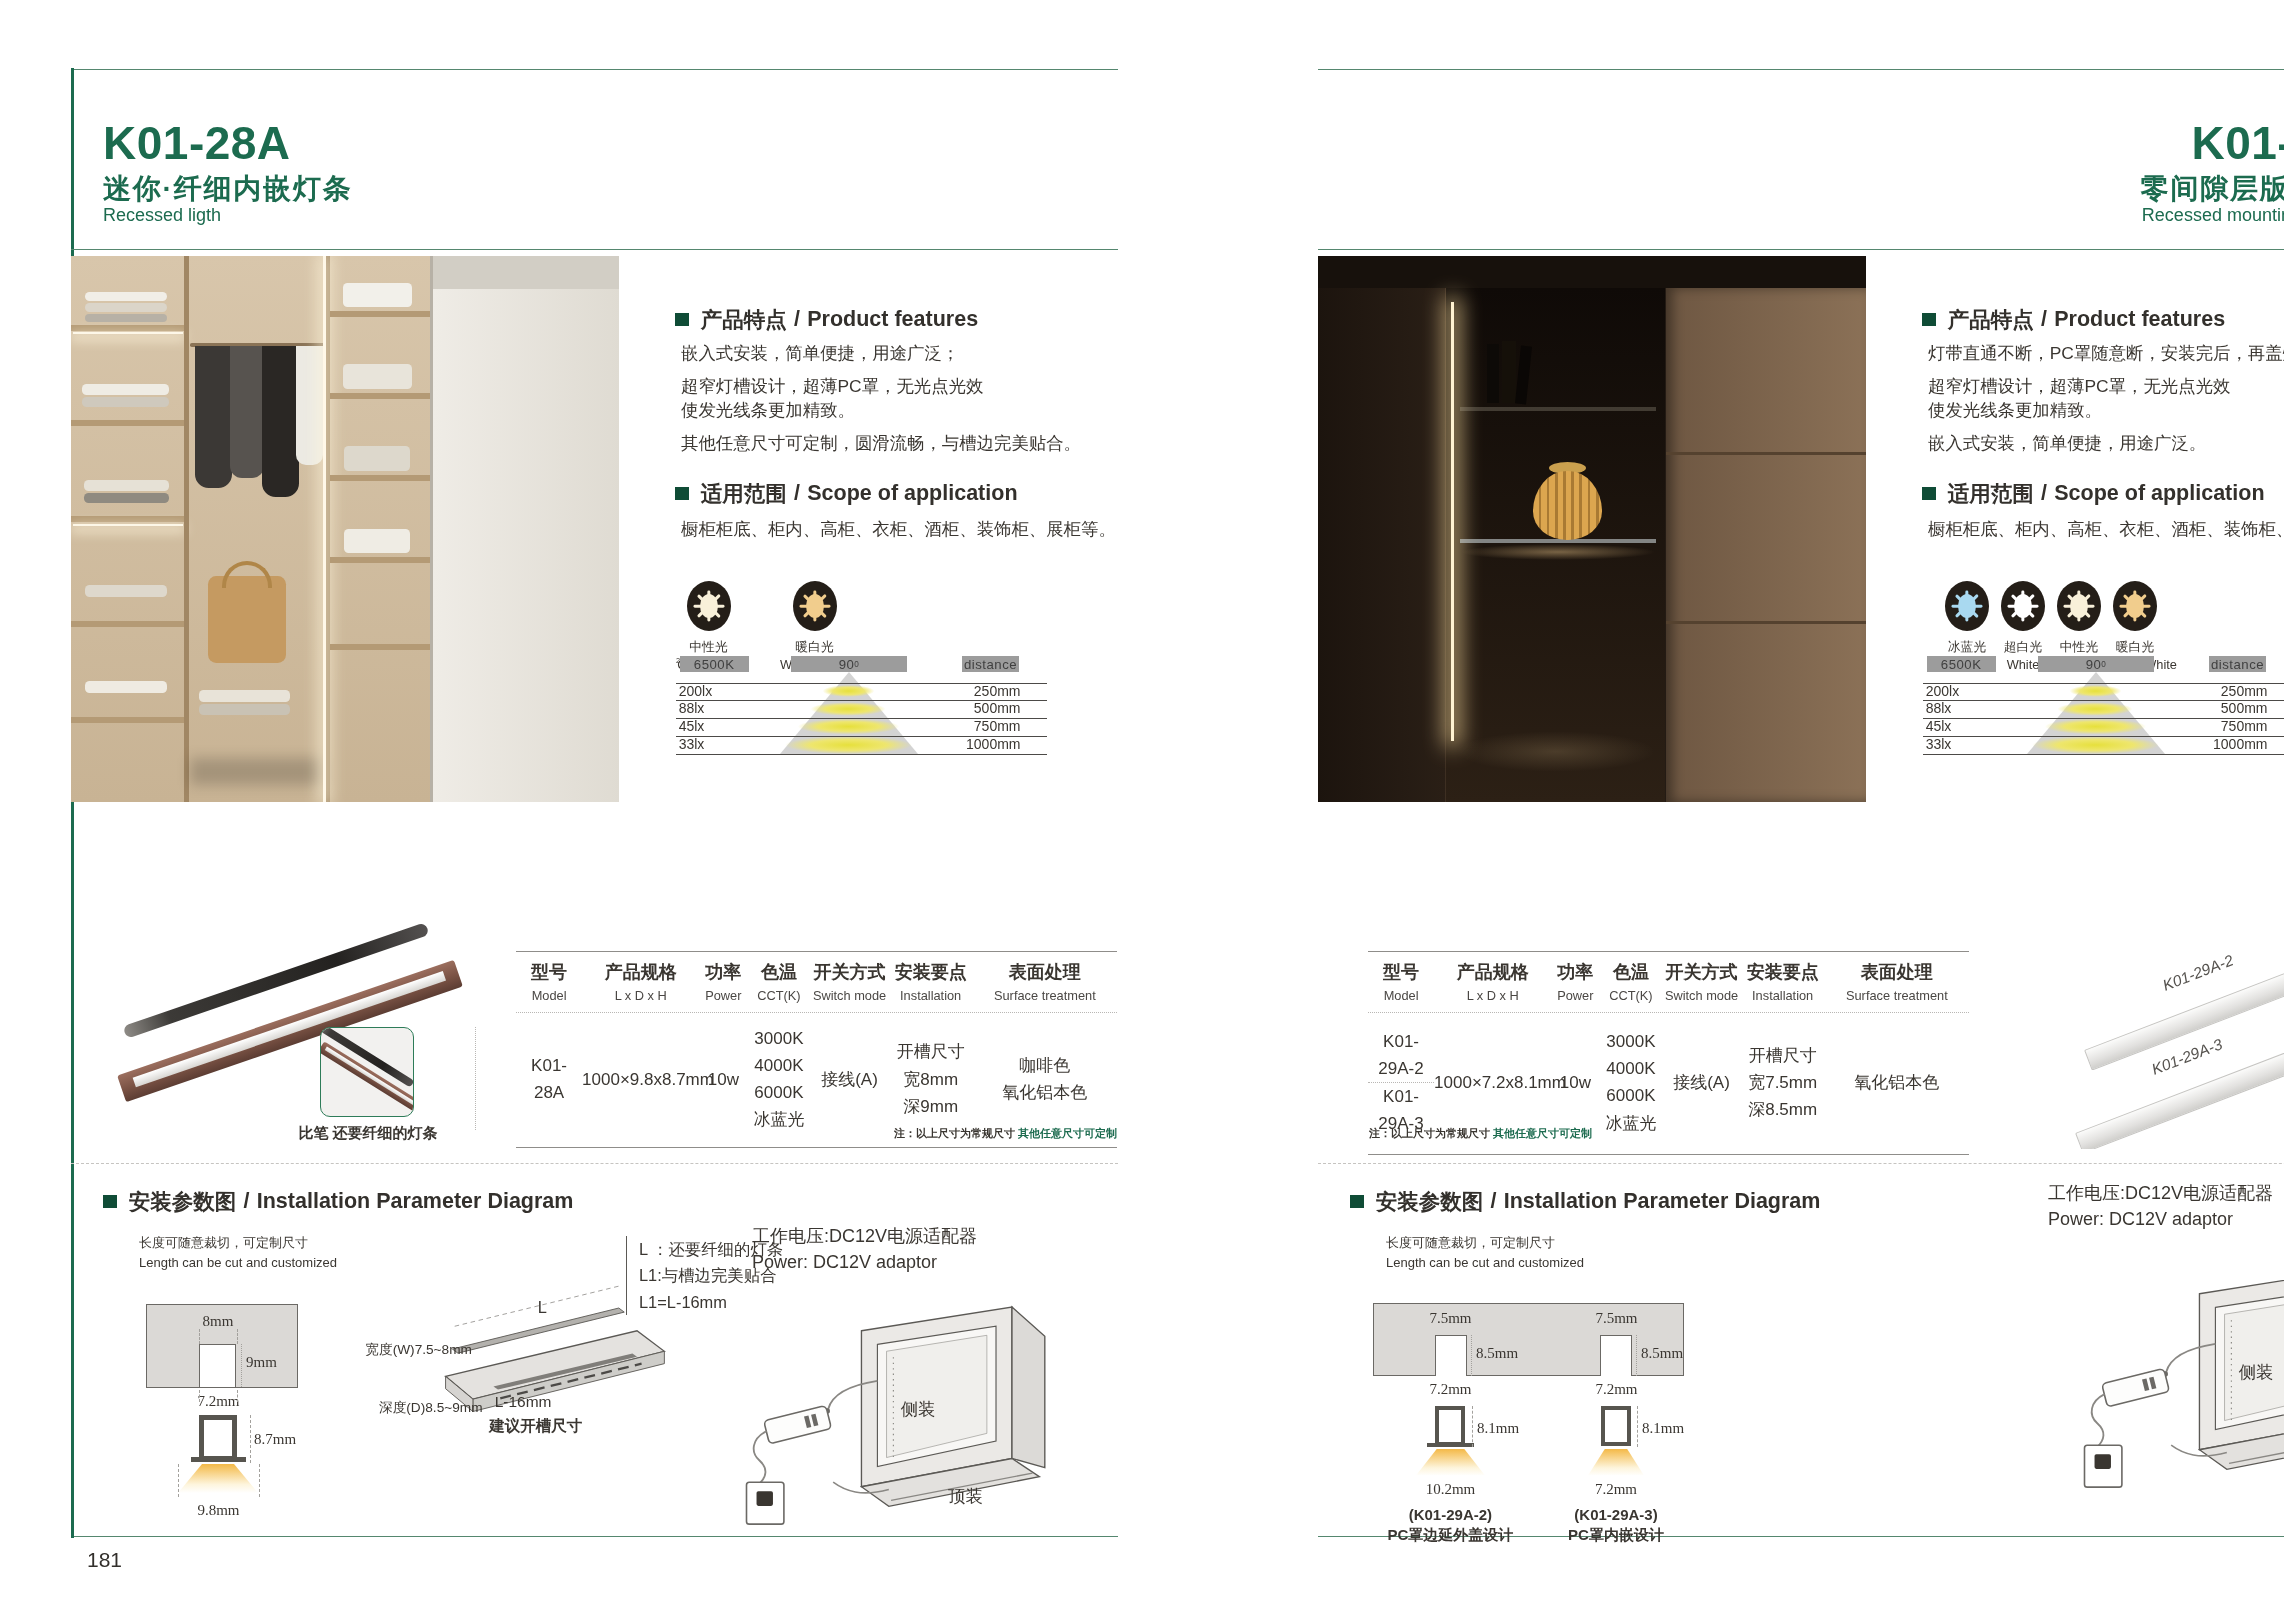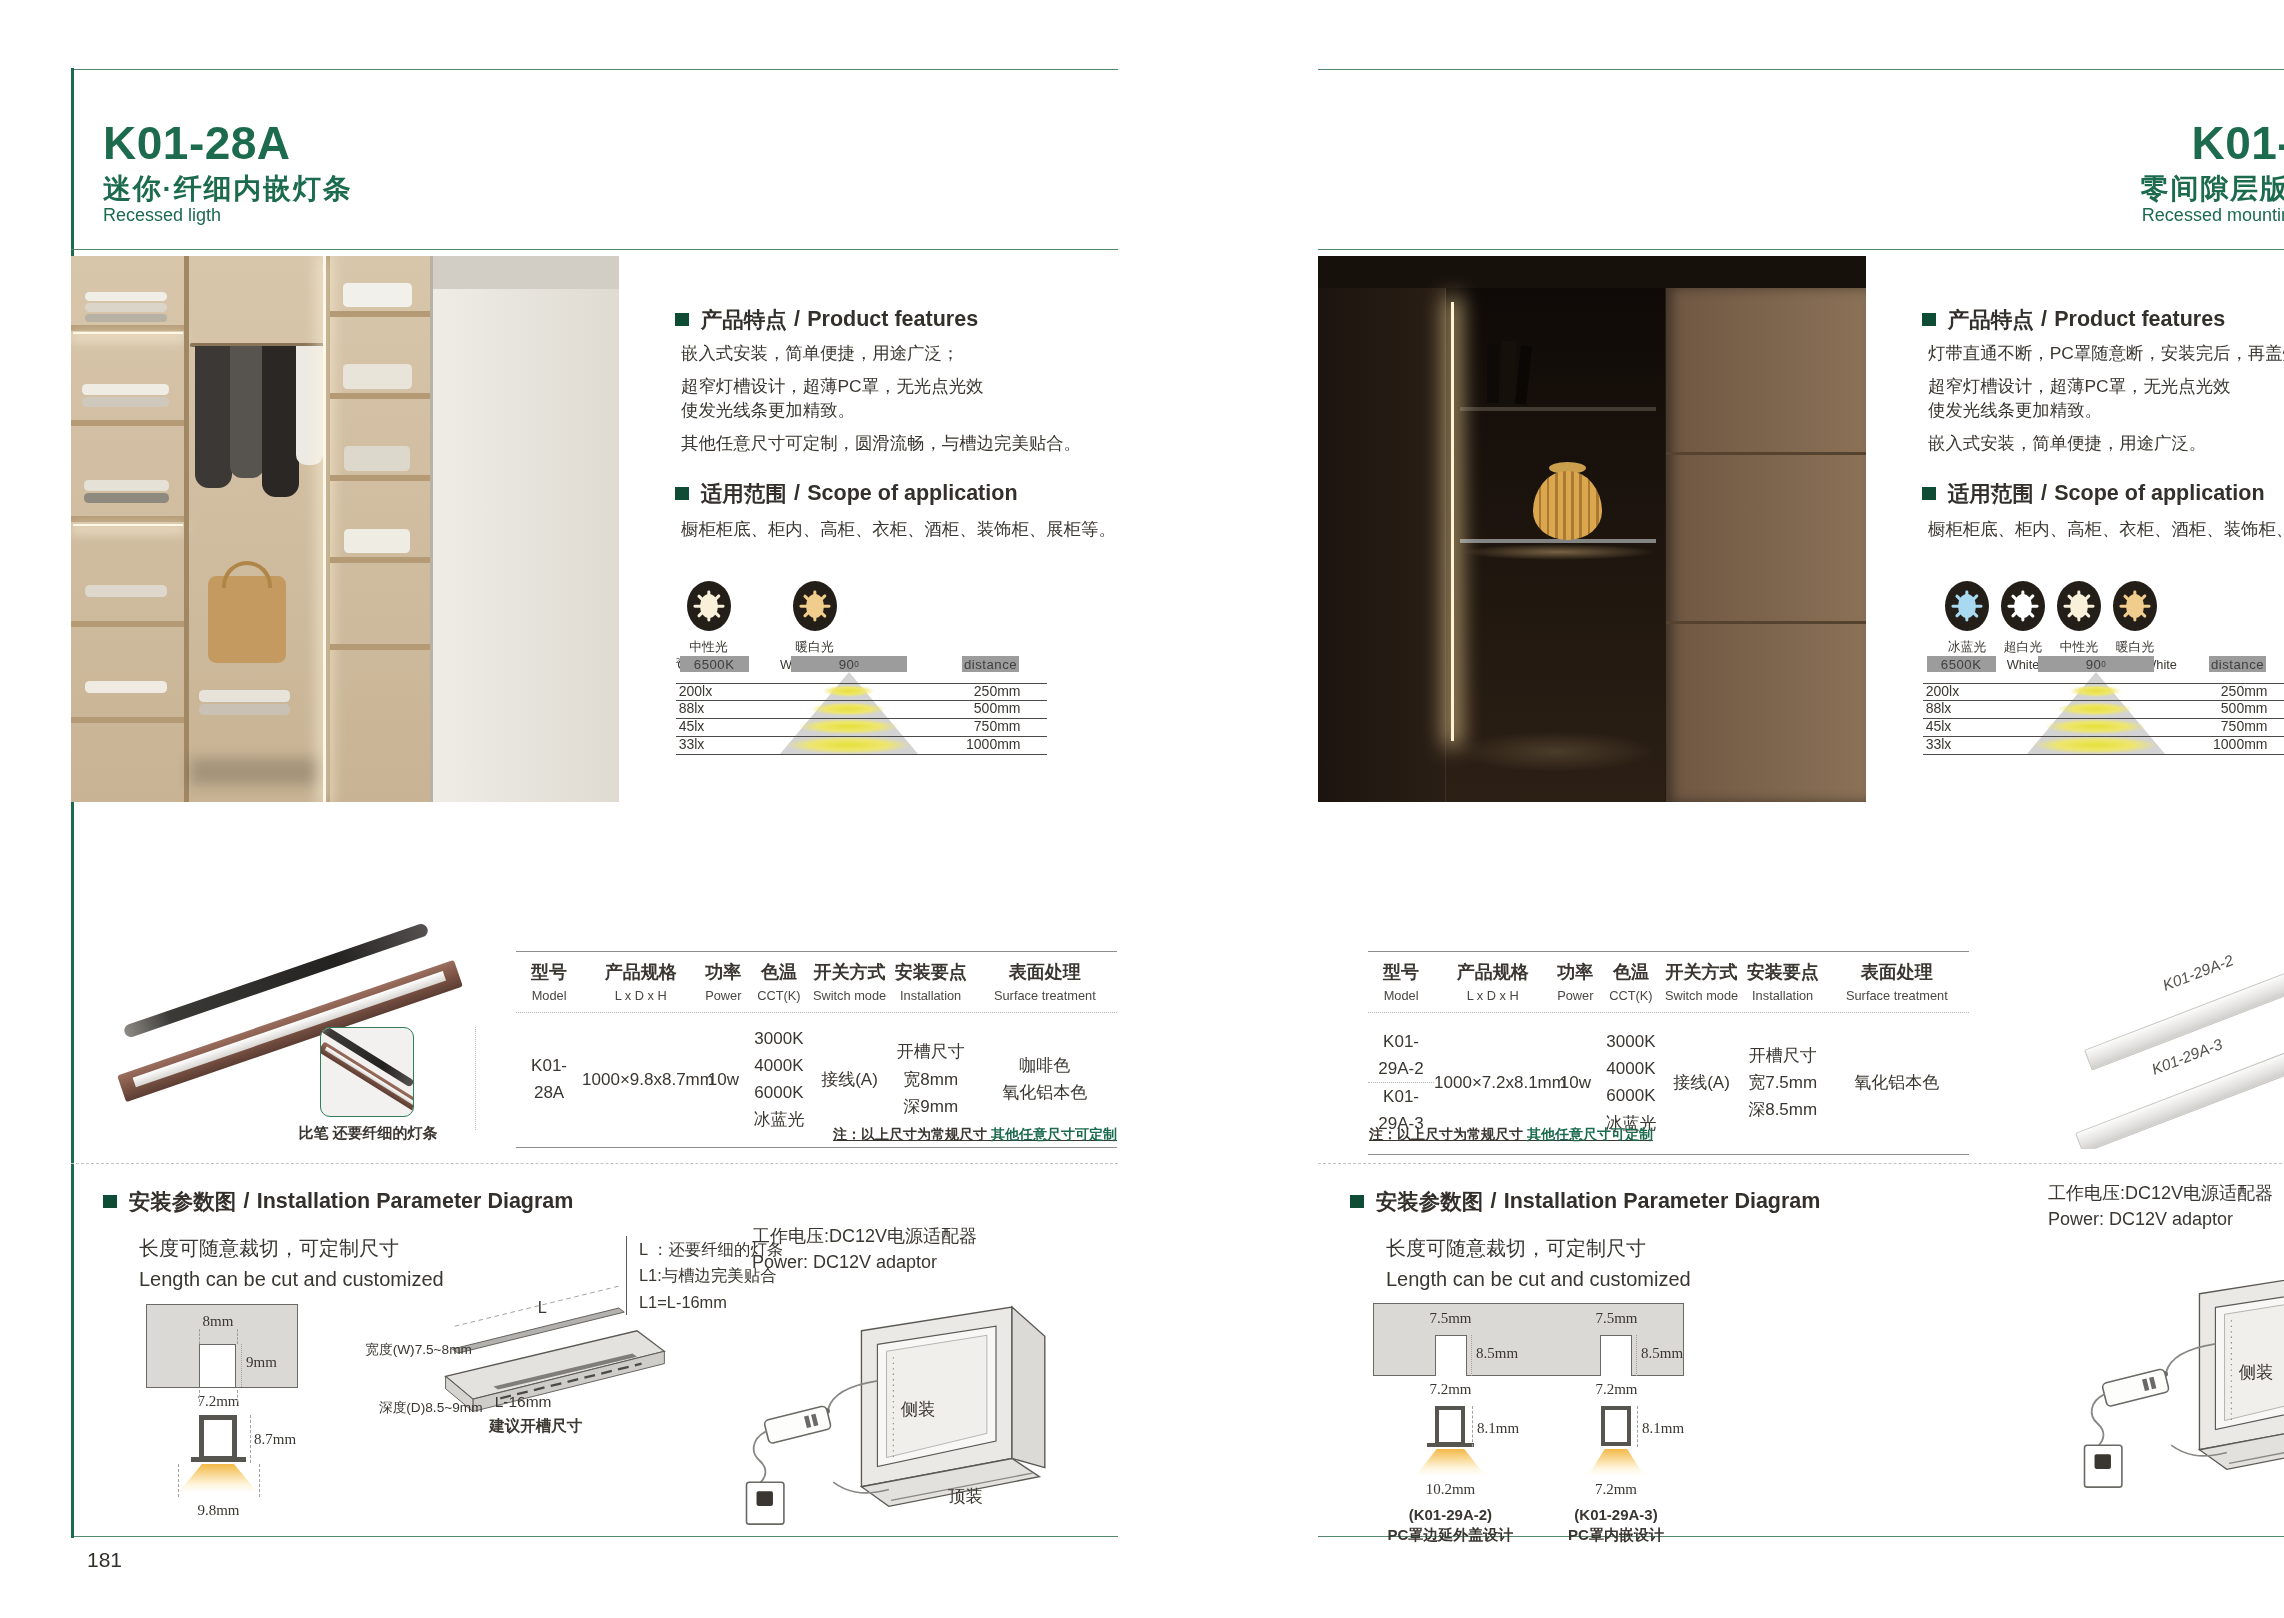--- a/index.html
+++ b/index.html
@@ -41,25 +41,25 @@
   .spec-table{position:absolute;width:601px;border-top:1.4px solid #8f8d8a;border-bottom:1.4px solid #8f8d8a;}
   .st-row{display:grid;grid-template-columns:11% 19.5% 8% 10.5% 13% 14% 24%;}
   .st-head{border-bottom:1.4px dotted #b9b7b4;padding:8.2px 0 9px;}
   .st-body{padding:12px 0 13.7px;min-height:103px;}
   .st-h{text-align:center;}
   .st-h .hcn{font-size:18px;font-weight:600;}
   .st-h .hen{font-size:12.8px;margin-top:3.7px;color:#4a4744;}
   .st-c{text-align:center;font-size:17px;display:flex;flex-direction:column;justify-content:center;line-height:1.6;}
   .st-models{justify-content:space-between;padding:2.7px 0;}
   .mdot{border-top:1.4px dotted #b9b7b4;width:100%;}
-  .note{position:absolute;font-size:14px;font-weight:600;white-space:nowrap;text-decoration:underline;}
+  .note{position:absolute;font-size:11px;font-weight:600;white-space:nowrap;}
   .note .hl{color:#1c6b4f;}
   .dash-sep{position:absolute;left:0;right:0;border-top:1.4px dashed #c6c4c1;}
   .vdot{position:absolute;border-left:0.9px dotted #b9b7b4;}
-  .cut-text{position:absolute;font-size:20px;line-height:1.55;color:#3a3631;white-space:nowrap;}
+  .cut-text{position:absolute;font-size:13px;line-height:1.55;color:#3a3631;white-space:nowrap;}
   .pwr{position:absolute;font-size:18px;line-height:1.45;white-space:nowrap;}
   .dim{position:absolute;font-size:15px;white-space:nowrap;font-family:Liberation Serif, serif;}
   .dimc{text-align:center;}
   .dashv{position:absolute;border-left:0.9px dashed #a3a19d;}
   .dotv{position:absolute;border-left:0.9px dotted #a3a19d;}
   .grayblock{position:absolute;background:#dbd9d6;border:1.4px solid #6b6965;box-sizing:border-box;}
   .notch{position:absolute;background:#fff;border:1.4px solid #6b6965;border-bottom:none;box-sizing:border-box;}
   .alu{position:absolute;background:#fff;border:5px solid #57554f;box-sizing:border-box;}
   .flange{position:absolute;background:#57554f;}
   .cone2{position:absolute;background:linear-gradient(to bottom,rgba(243,181,61,.95),rgba(248,214,116,.25) 70%,rgba(248,214,116,0));

